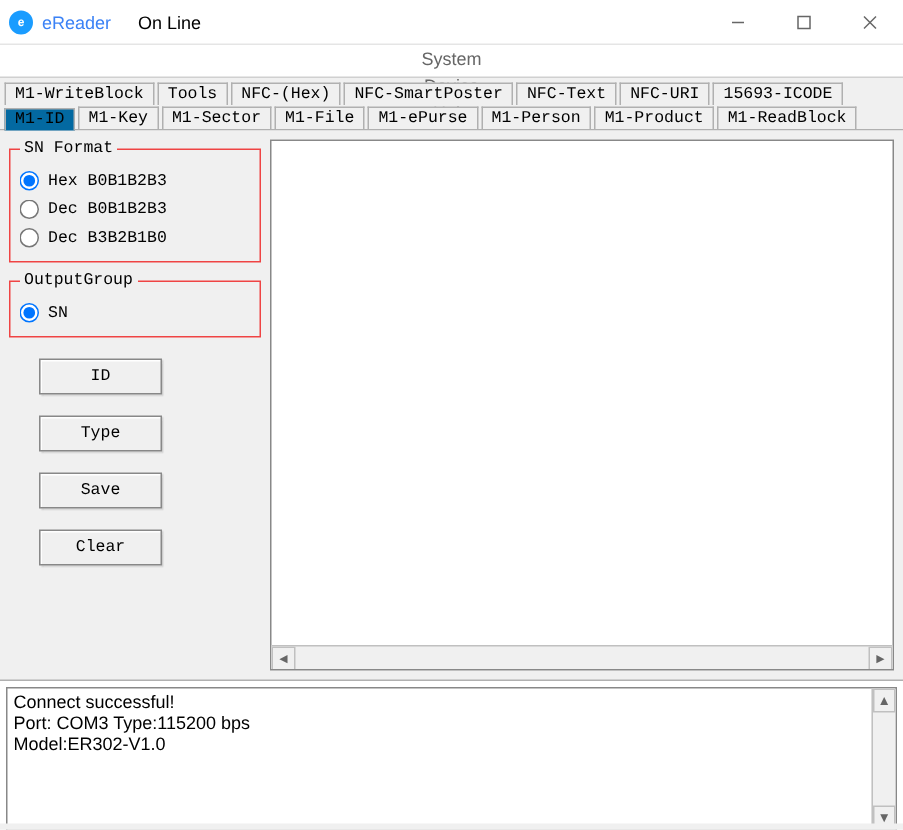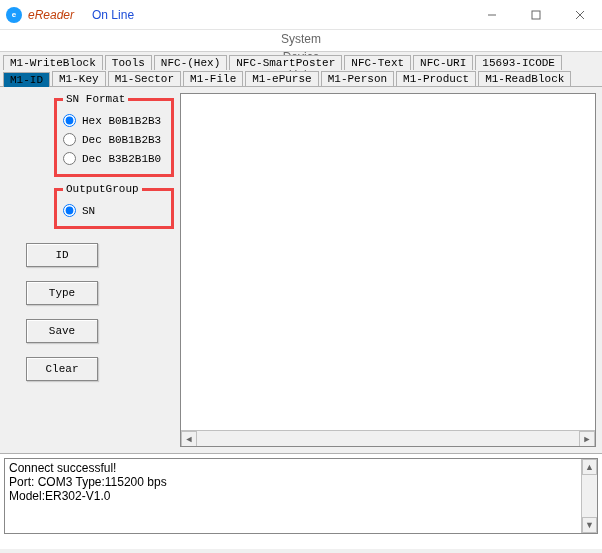--- a/index.html
+++ b/index.html
@@ -20,22 +20,22 @@
   border-bottom: 1px solid #e5e5e5;
 }
 .titlebar .icon {
   width: 16px; height: 16px;
   border-radius: 50%;
   background: #1a9cff;
   display: flex; align-items: center; justify-content: center;
   color: #fff; font-size: 8px; font-weight: bold;
   margin-right: 6px;
 }
-.titlebar .title { color: #c2410c; font-size: 12px; margin-right: 18px; font-style: italic; }
-.titlebar .status { color: #1d4ed8; font-size: 12px; }
+.titlebar .title { color: #3b82f6; font-size: 12px; margin-right: 18px; }
+.titlebar .status { color: #000000; font-size: 12px; }
 .winbtns { margin-left: auto; display: flex; }
 .winbtn {
   width: 44px; height: 30px;
   display: flex; align-items: center; justify-content: center;
   color: #888; font-size: 10px;
   cursor: pointer;
 }
 .menubar {
   height: 22px;
   display: flex;
@@ -76,41 +76,40 @@
   display: flex;
   height: 367px;
   background: #f0f0f0;
   border-bottom: 1px solid #b0b0b0;
 }
 .leftpanel {
   width: 180px;
   padding: 6px;
 }
 fieldset.group {
-  border: 3px solid #ef4444;
+  border: 1px solid #ef4444;
   margin-bottom: 6px;
   padding: 6px 6px 6px 6px;
   font-family: Consolas, "Courier New", monospace;
-  margin-left: 48px;
 }
 fieldset.group legend {
   font-size: 11px;
   padding: 0 3px;
   font-family: Consolas, "Courier New", monospace;
 }
 .radio-row {
   display: flex;
   align-items: flex-end;
   padding: 3px 0;
   font-size: 11px;
 }
 .radio-row input { margin-right: 6px; }
 .btncol { padding: 8px 0 0 20px; }
 .btn {
-  width: 72px;
+  width: 82px;
   height: 24px;
   margin-bottom: 14px;
   background: #f0f0f0;
   border: 1px solid #888;
   font-size: 11px;
   font-family: Consolas, "Courier New", monospace;
   cursor: pointer;
   display: block;
   box-shadow: 1px 1px 0 #fff inset, 1px 1px 1px rgba(0,0,0,.15);
 }
@@ -135,21 +134,21 @@
   width: 16px; height: 16px;
   display: flex; align-items: center; justify-content: center;
   background: #f0f0f0;
   border: 1px solid #c0c0c0;
   cursor: pointer;
 }
 .statusbox {
   margin: 4px;
   border: 1px solid #888;
   background: #fff;
-  height: 76px;
+  height: 96px;
   padding: 2px 4px;
   font-size: 12px;
   font-family: Arial, sans-serif;
   position: relative;
   overflow: hidden;
 }
 .statusbox .vscroll {
   position: absolute; top:0; right:0; bottom:0; width:16px;
   background:#f0f0f0; border-left:1px solid #c0c0c0;
   display:flex; flex-direction:column; justify-content:space-between;

